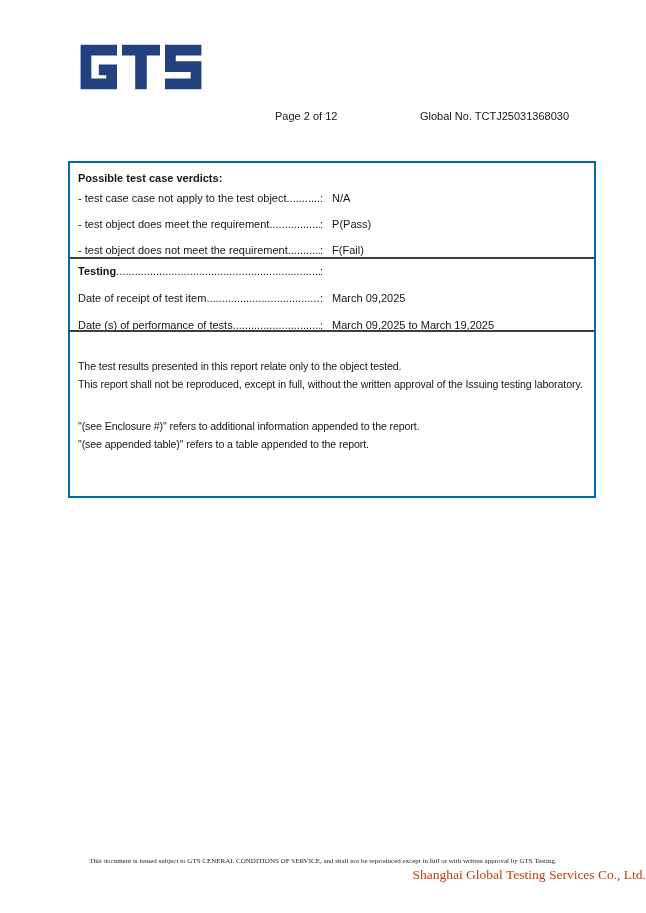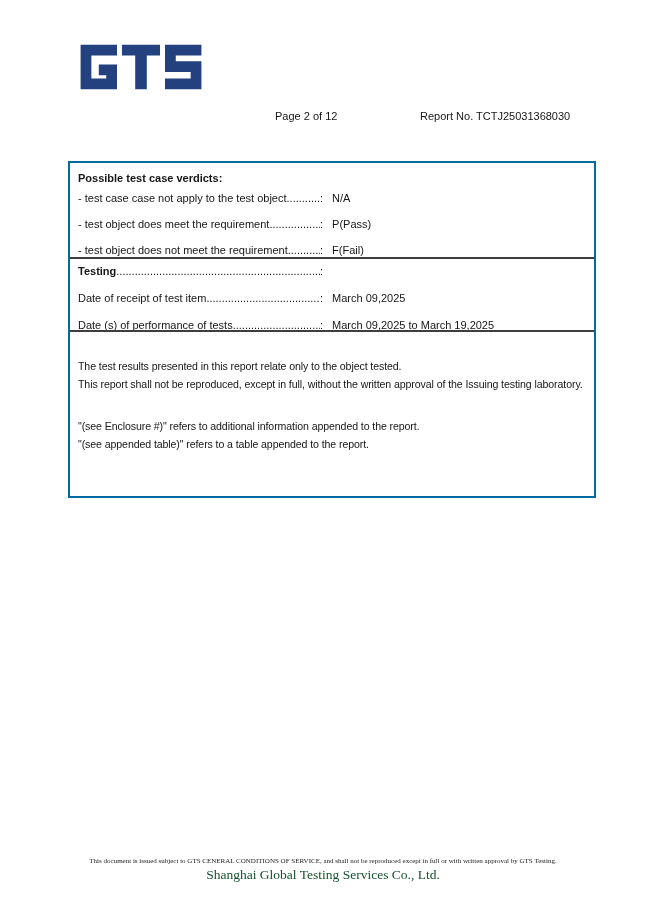--- a/index.html
+++ b/index.html
@@ -69,39 +69,39 @@
   
   .footer-disclaimer {
     position: absolute; top: 838px; left: 0; width: 646px;
     text-align: center;
     font-family: "Liberation Serif", "DejaVu Serif", serif;
     font-size: 7px; line-height: 10px; color: #1b1b1b;
     white-space: nowrap;
   }
   .footer-company {
     position: absolute; top: 848px; left: 0; width: 646px;
-    text-align: center;
+    text-align: right;
     font-family: "Liberation Serif", "DejaVu Serif", serif;
-    font-size: 13.5px; line-height: 17px; color: #14532d;
+    font-size: 13.5px; line-height: 17px; color: #c2410c;
     white-space: nowrap;
   }
 </style>
 </head>
 <body>
 
 <div class="page">
 
   <svg class="logo" viewBox="0 0 150 58" role="img" aria-label="GTS">
     <path d="M2,2 H46 V15 H2 Z  M2,2 H15 V56 H2 Z  M2,43 H46 V56 H2 Z  M33,26 H46 V56 H33 Z  M24,26 H46 V39 H24 Z
              M52,2 H98 V15 H82 V56 H68 V15 H52 Z
              M104,2 H148 V15 H104 Z  M104,2 H117 V35 H104 Z  M104,22 H148 V35 H104 Z  M135,22 H148 V56 H135 Z  M104,43 H148 V56 H104 Z" fill="#23417f"></path>
   </svg>
 
   <span class="hdr-text hdr-page">Page 2 of 12</span>
-  <span class="hdr-text hdr-report">Report No. TCTJ25031368030</span>
+  <span class="hdr-text hdr-report">Global No. TCTJ25031368030</span>
 
   <div class="doc-table">
 
     <div class="trow r-vhead">
       <span class="bold">Possible test case verdicts:</span>
     </div>
 
     <div class="trow r-v1">
       <span class="dlabel"><span>- test case case not apply to the test object</span><span>................................................................................</span></span>
       <span class="dcolon">:</span>

